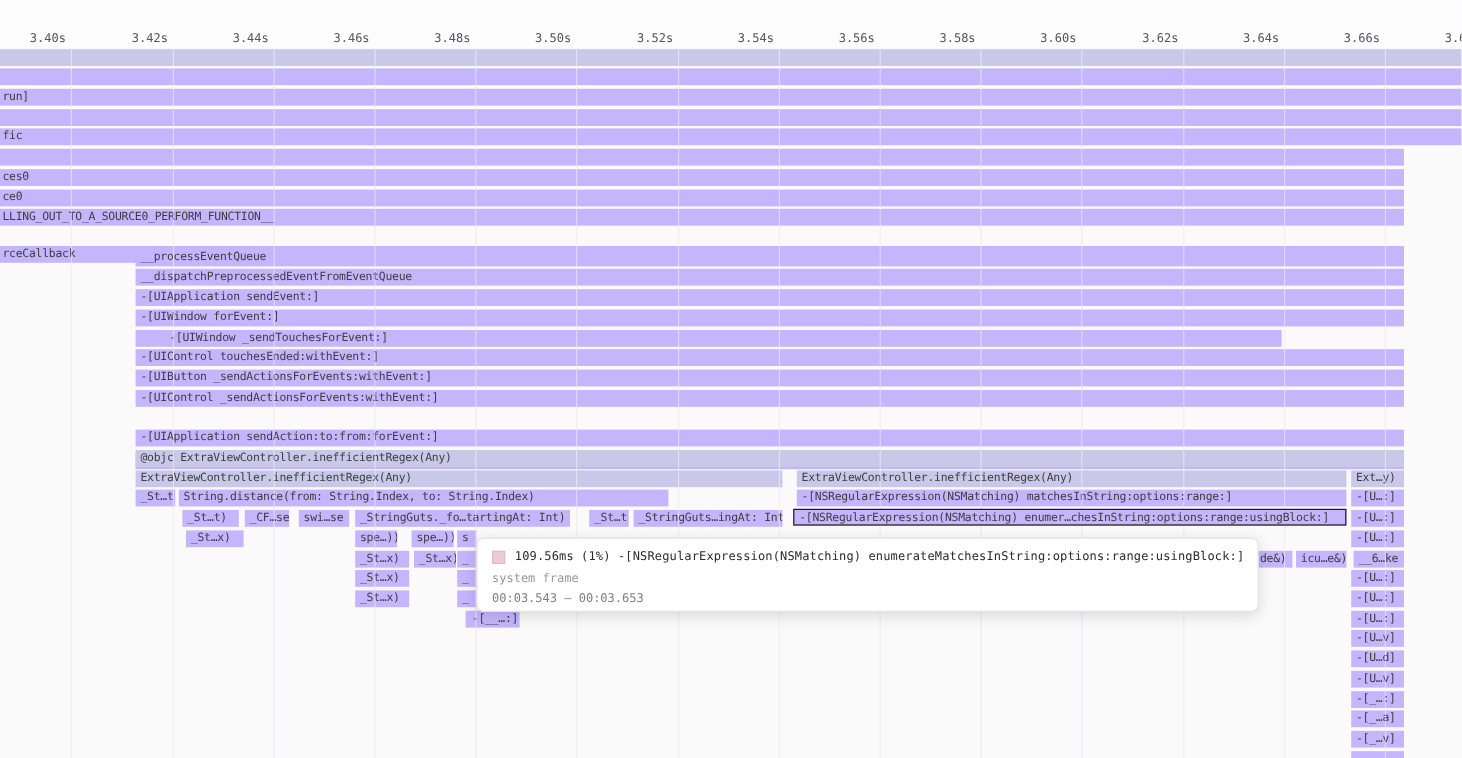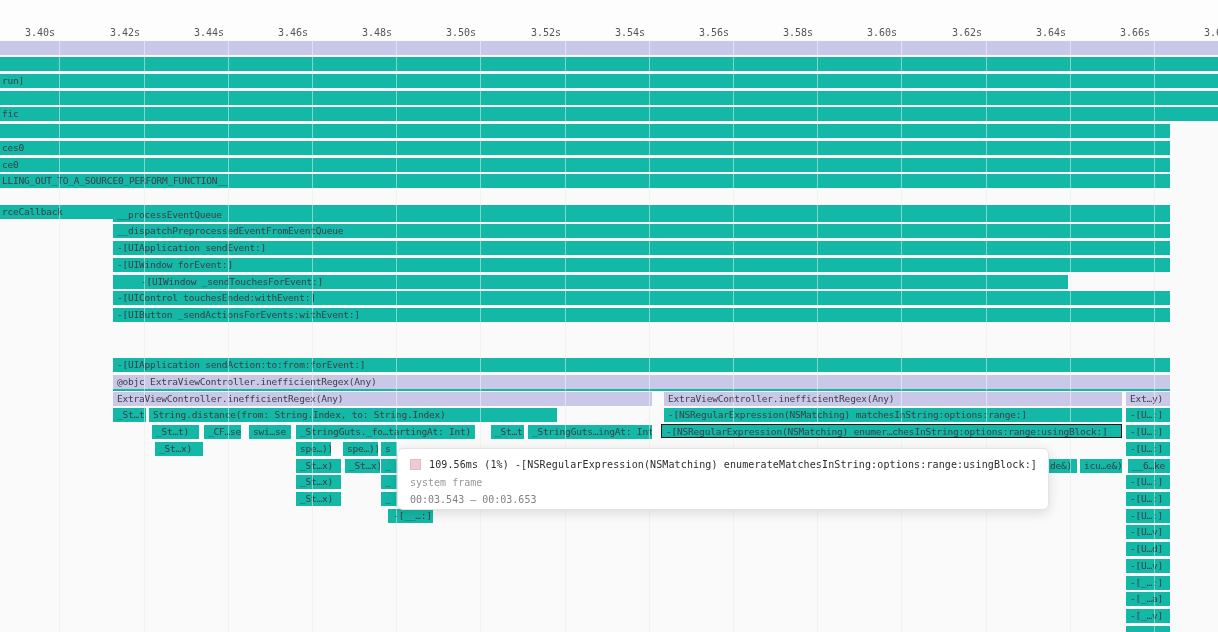--- a/index.html
+++ b/index.html
@@ -30,21 +30,21 @@
   #flame{position:absolute;left:0;top:0;width:1218px;height:632px;}
   .bar{
     position:absolute;
     height:14px;
     overflow:hidden;white-space:nowrap;
     font-size:9.5px;line-height:14px;letter-spacing:-0.2px;
     color:#3d3d44;
     padding-left:4px;box-sizing:border-box;
     z-index:1;
   }
-  .bar.pink{background:#14b8a6;}
+  .bar.pink{background:#c4b5fd;}
   .bar.purple{background:#c9c8e8;}
   .bar.edge{padding-left:2px;}
   .bar.selected{
     border:1.6px solid #1b1b1e;
     height:16px;margin-top:-1px;
     z-index:6;
   }
   #tooltip{
     position:absolute;z-index:20;
     background:#ffffff;
@@ -121,20 +121,21 @@
       <div class="bar pink edge" style="left: 0px; width: 1170px; top: 157.54px; height: 14px;">ce0</div>
       <div class="bar pink edge" style="left: 0px; width: 1170px; top: 174.26px; height: 14px;">LLING_OUT_TO_A_SOURCE0_PERFORM_FUNCTION__</div>
       <div class="bar pink edge" style="left: 0px; width: 1170px; top: 205px; height: 14px;">rceCallback</div>
       <div class="bar pink" style="left: 113px; width: 1057px; top: 207.7px; height: 14px;">__processEventQueue</div>
       <div class="bar pink" style="left: 113px; width: 1057px; top: 224.42px; height: 14px;">__dispatchPreprocessedEventFromEventQueue</div>
       <div class="bar pink" style="left: 113px; width: 1057px; top: 241.14px; height: 14px;">-[UIApplication sendEvent:]</div>
       <div class="bar pink" style="left: 113px; width: 1057px; top: 257.86px; height: 14px;">-[UIWindow forEvent:]</div>
       <div class="bar pink" style="left: 113px; width: 955px; top: 274.58px; height: 14px; padding-left: 28px;">-[UIWindow _sendTouchesForEvent:]</div>
       <div class="bar pink" style="left: 113px; width: 1057px; top: 291.3px; height: 14px;">-[UIControl touchesEnded:withEvent:]</div>
       <div class="bar pink" style="left: 113px; width: 1057px; top: 308.02px; height: 14px;">-[UIButton _sendActionsForEvents:withEvent:]</div>
+      <div class="bar pink" style="left: 113px; width: 1057px; top: 324.74px; height: 14px;">-[UIControl _sendActionsForEvents:withEvent:]</div>
       <div class="bar pink" style="left: 113px; width: 1057px; top: 341.46px; height: 14px; margin-top: 36px;">-[UIControl sendAction:to:forEvent:]</div>
       <div class="bar pink" style="left: 113px; width: 1057px; top: 358.18px; height: 14px;">-[UIApplication sendAction:to:from:forEvent:]</div>
       <div class="bar purple" style="left: 113px; width: 1057px; top: 374.9px; height: 14px;">@objc ExtraViewController.inefficientRegex(Any)</div>
       <div class="bar purple" style="left: 113px; width: 539px; top: 391.62px; height: 14px;">ExtraViewController.inefficientRegex(Any)</div>
       <div class="bar purple" style="left: 664px; width: 458px; top: 391.62px; height: 14px;">ExtraViewController.inefficientRegex(Any)</div>
       <div class="bar purple" style="left: 1126px; width: 44px; top: 391.62px; height: 14px;">Ext…y)</div>
       <div class="bar pink" style="left: 113px; width: 33px; top: 408.34px; height: 14px;">_St…t)</div>
       <div class="bar pink" style="left: 149px; width: 408px; top: 408.34px; height: 14px;">String.distance(from: String.Index, to: String.Index)</div>
       <div class="bar pink" style="left: 664px; width: 458px; top: 408.34px; height: 14px;">-[NSRegularExpression(NSMatching) matchesInString:options:range:]</div>
       <div class="bar pink" style="left: 1126px; width: 44px; top: 408.34px; height: 14px;">-[U…:]</div>

